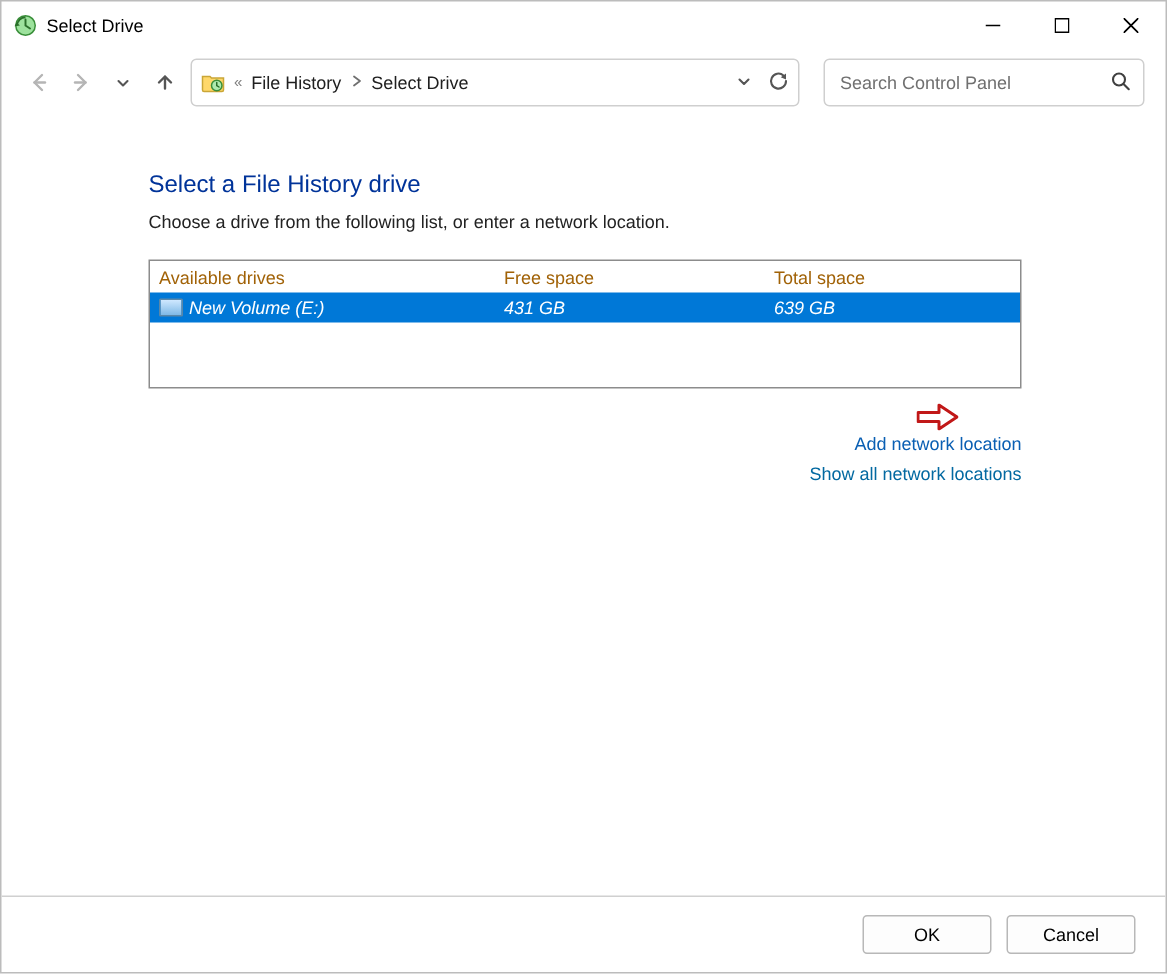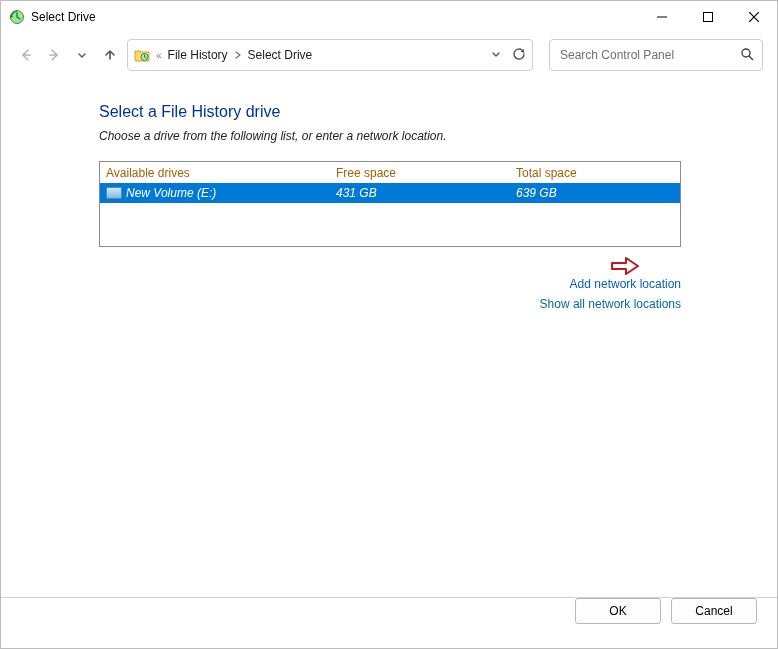--- a/index.html
+++ b/index.html
@@ -104,30 +104,29 @@
   .search-box input::placeholder { color: #707070; }
   .search-box .search-icon { color: #404040; }
 
   
   .content {
     flex: 1;
     padding: 26px 14px 0 98px;
     overflow: auto;
   }
   h1.page-heading {
-    margin: 0 0 8px 0;
+    margin: 12px 0 8px 0;
     font-size: 16px;
     font-weight: 400;
     color: #003399;
   }
   .instruction {
     font-size: 12px;
     margin-bottom: 18px;
     color: #222;
-    font-style: italic;
   }
   .drive-list {
     border: 1px solid #8c8c8c;
     width: 582px;
     height: 86px;
     box-sizing: border-box;
     font-size: 12px;
   }
   .drive-list .hdr, .drive-list .row {
     display: grid;
@@ -182,20 +181,21 @@
     color: #0369a1;
     text-decoration: none;
     cursor: pointer;
   }
 
   
   .footer {
     height: 50px;
     border-top: 1px solid #d0d0d0;
     display: flex;
+    align-items: center;
     justify-content: flex-end;
     padding-right: 20px;
     gap: 10px;
   }
   .footer button {
     min-width: 86px;
     height: 26px;
     border: 1px solid #b8b8b8;
     background: #fdfdfd;
     border-radius: 3px;

